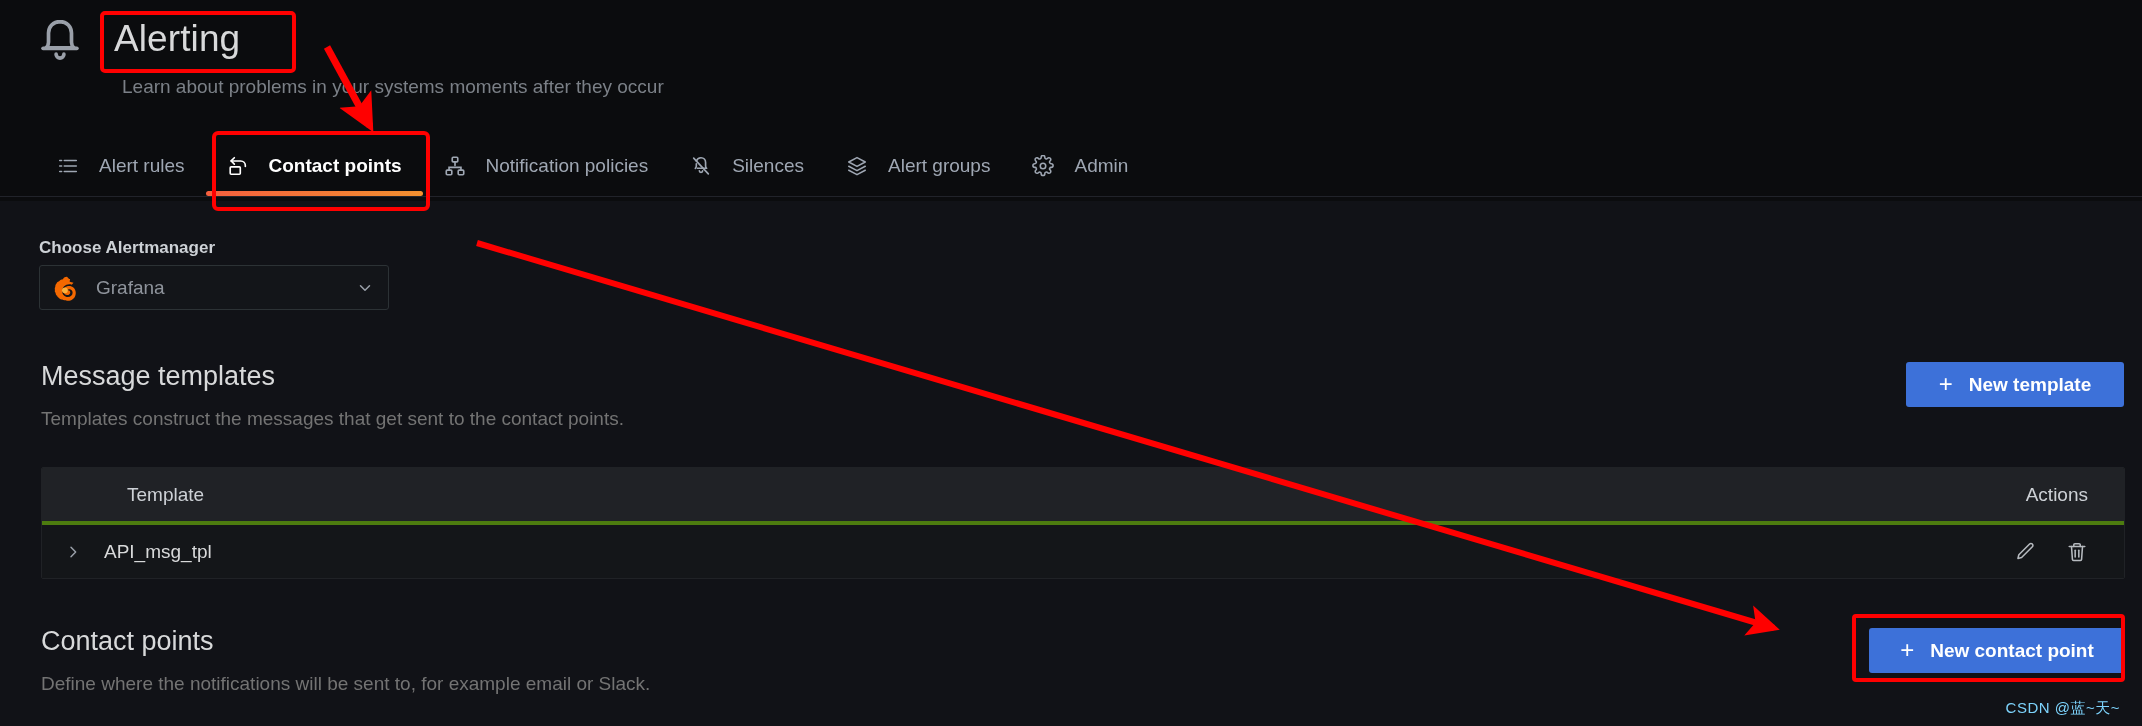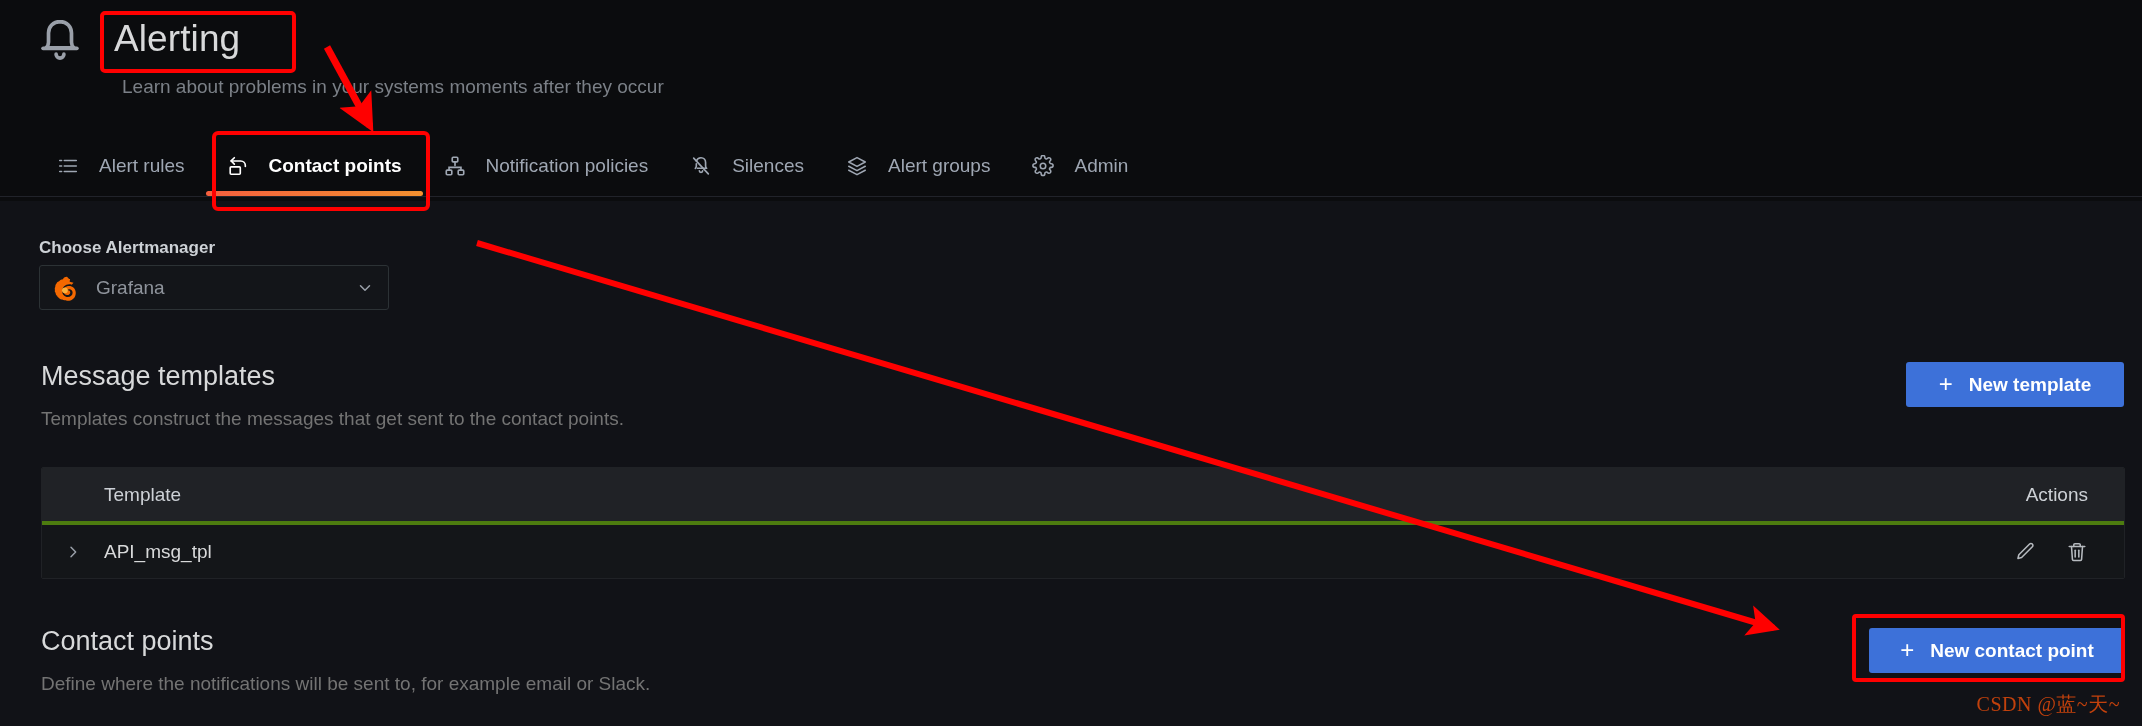--- a/index.html
+++ b/index.html
@@ -170,20 +170,21 @@
     width: 2084px;
     border: 1px solid #202226;
     border-radius: 2px;
     overflow: hidden;
   }
   .tbl-head {
     height: 53px;
     background: #202226;
     display: flex;
     align-items: center;
+    padding-left: 23px;
   }
   .tbl-row {
     height: 57px;
     background: #141619;
     display: flex;
     align-items: center;
     border-top: 4px solid #4d7c0f;
   }
   .col-exp { width: 62px; flex: 0 0 62px; display:flex; align-items:center; justify-content:center; }
   .col-name { flex: 1; font-size: 19px; }
@@ -201,24 +202,23 @@
     pointer-events: none;
   }
   #anno-title { left: 100px; top: 11px; width: 196px; height: 62px; }
   #anno-tab   { left: 212px; top: 131px; width: 218px; height: 80px; border-radius: 6px; }
   #anno-btn   { left: 1852px; top: 614px; width: 273px; height: 68px; border-radius: 4px; }
   .anno-svg { position: absolute; left:0; top:0; width: 2142px; height: 726px; pointer-events: none; }
 
   .watermark {
     position: absolute;
     right: 22px; bottom: 8px;
-    font-size: 20px;
-    color: #c2410c;
+    font-size: 15px;
+    color: #7dd3fc;
     letter-spacing: 0.5px;
-    font-family: Liberation Serif, serif;
   }
 </style>
 </head>
 <body>
 
 <div id="page">
 
   <div class="page-header">
     <span class="bell-icon">
       <svg viewBox="0 0 24 24" width="52" height="56" fill="none" stroke="currentColor" stroke-width="1.7" stroke-linecap="round" stroke-linejoin="round">

